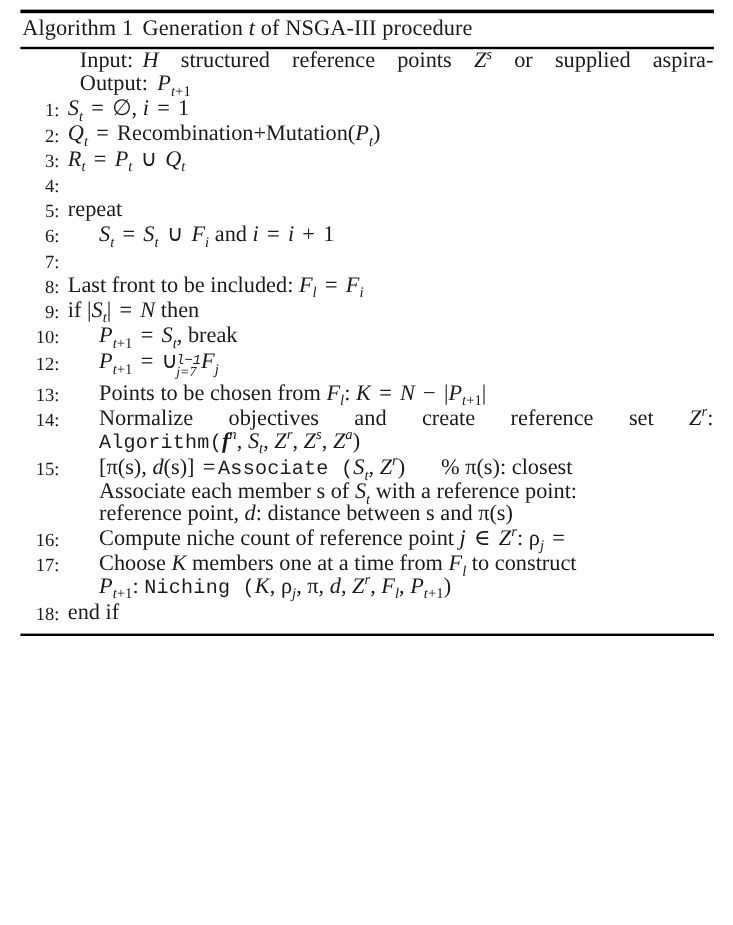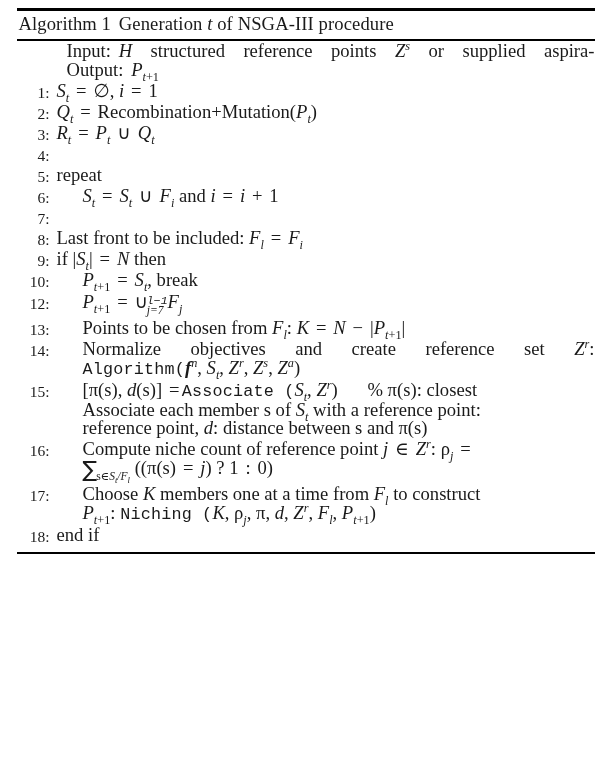--- a/index.html
+++ b/index.html
@@ -272,21 +272,20 @@
         <span class="wrapline">[π(s), <span class="it">d</span>(s)] <span class="op">=</span><span class="mono">Associate</span><span class="mono"> (</span><span class="it">S</span><sub>t</sub>, <span class="it">Z</span><sup>r</sup>)<span class="spwide"></span>% π(s): closest</span>
         <span class="wrapline">Associate each member s of <span class="it">S</span><sub>t</sub> with a reference point:</span>
         <span class="wrapline">reference point, <span class="it">d</span>: distance between s and π(s)</span>
       </div>
     </div>
 
     <div class="step">
       <div class="num">16:</div>
       <div class="body ind2">
         <span class="wrapline">Compute niche count of reference point <span class="it">j</span> <span class="op">∈</span> <span class="it">Z</span><sup>r</sup>: ρ<sub>j</sub> <span class="op">=</span></span>
-        <span class="wrapline"><span class="sumglyph">∑</span><span class="subonly"><span class="b" style="font-style:normal">s</span>∈<span class="it">S</span><sub style="font-size:.75em">t</sub>/<span class="it">F</span><sub style="font-size:.75em">l</sub></span> ((π(s) <span class="op">=</span> <span class="it">j</span>) ? 1 <span class="op">:</span> 0)</span>
       </div>
     </div>
 
     <div class="step">
       <div class="num">17:</div>
       <div class="body ind2">
         <span class="wrapline">Choose <span class="it">K</span> members one at a time from <span class="it">F</span><sub>l</sub> to construct</span>
         <span class="wrapline"><span class="it">P</span><sub class="up"><span class="it">t</span>+1</sub>: <span class="mono">Niching</span><span class="mono"> (</span><span class="it">K</span>, ρ<sub>j</sub>, π, <span class="it">d</span>, <span class="it">Z</span><sup>r</sup>, <span class="it">F</span><sub>l</sub>, <span class="it">P</span><sub class="up"><span class="it">t</span>+1</sub>)</span>
       </div>
     </div>

